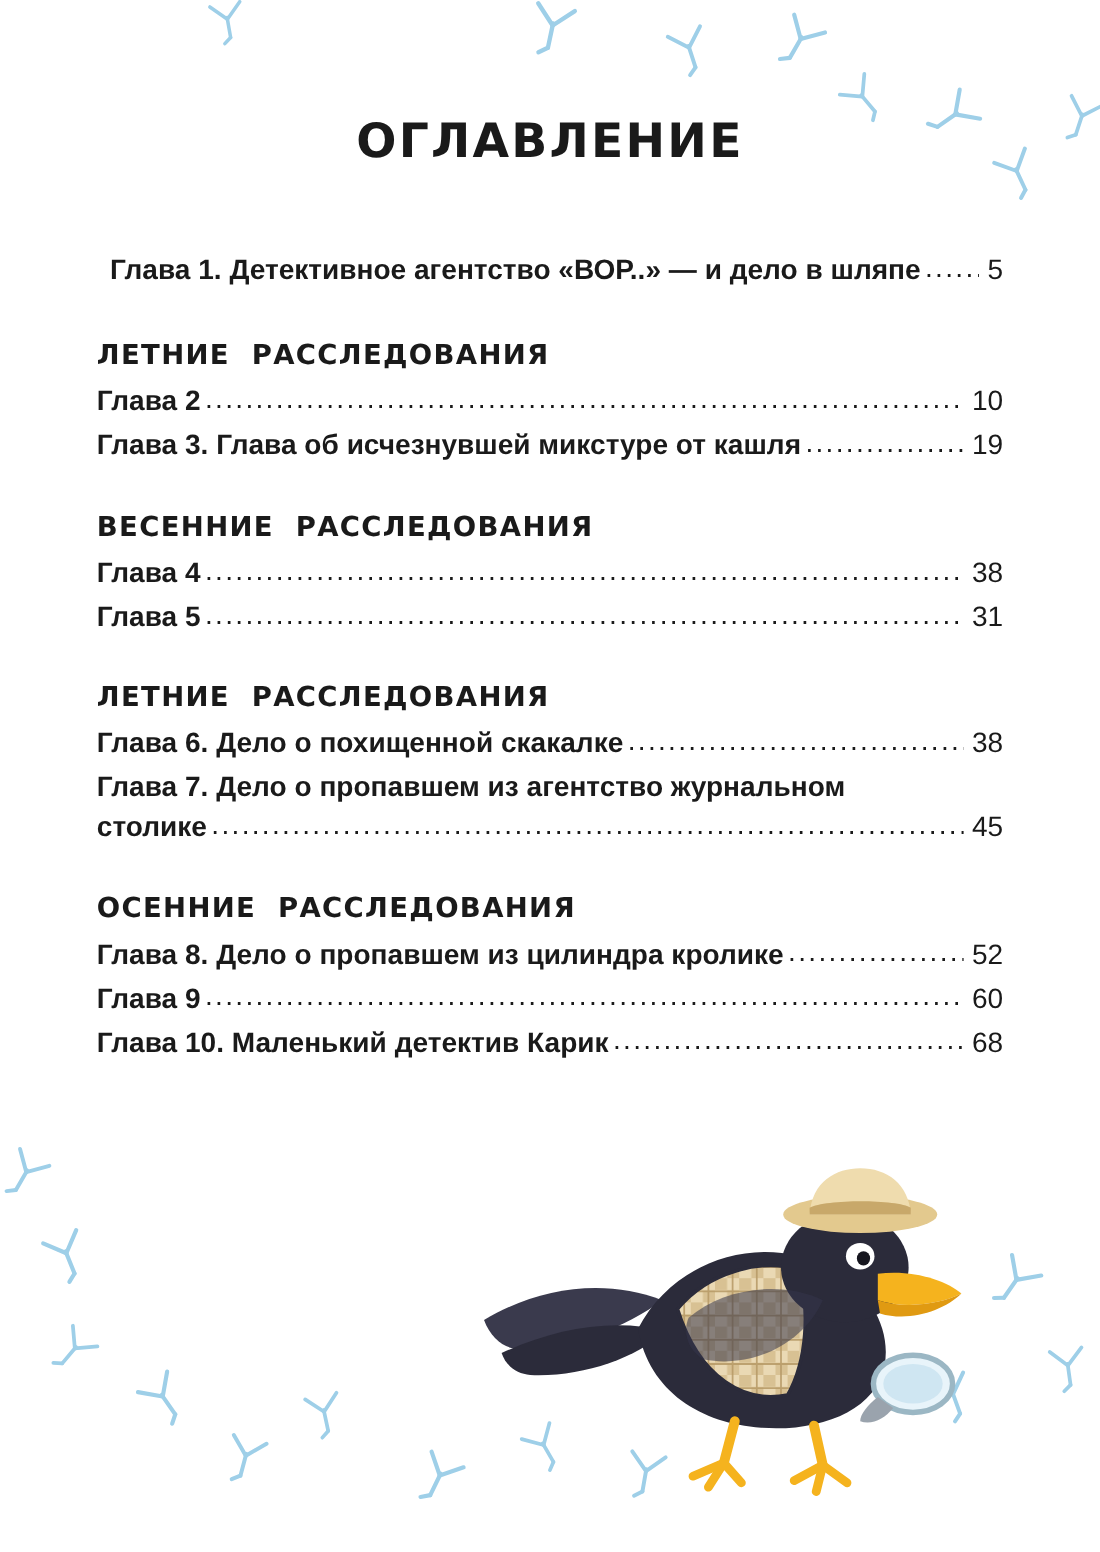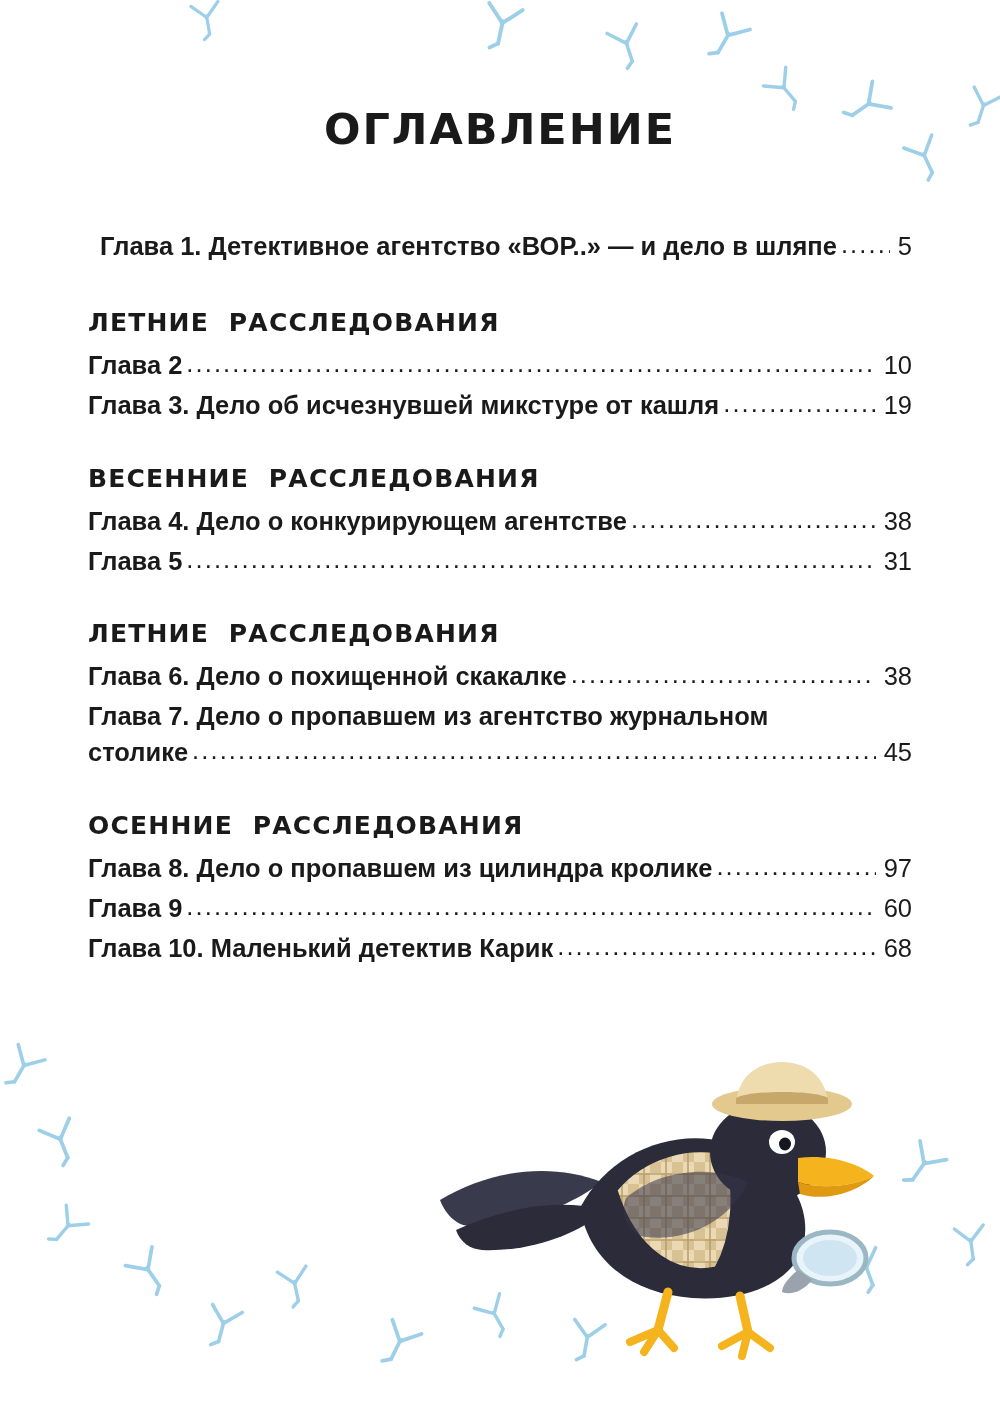--- a/index.html
+++ b/index.html
@@ -345,29 +345,28 @@
     </div>
 
     <div class="section-head group-first">ЛЕТНИЕ  РАССЛЕДОВАНИЯ</div>
     <div class="entry">
       <span class="chap">Глава 2</span>
       <span class="leader">...........................................................................................................</span>
       <span class="pg">10</span>
     </div>
     <div class="entry">
       <span class="chap">Глава 3</span>
-      <span class="ttl">. Дело об исчезнувшей микстуре от кашля</span>
+      <span class="ttl">. Глава об исчезнувшей микстуре от кашля</span>
       <span class="leader">...........................................................................................................</span>
       <span class="pg">19</span>
     </div>
 
     <div class="section-head">ВЕСЕННИЕ  РАССЛЕДОВАНИЯ</div>
     <div class="entry">
       <span class="chap">Глава 4</span>
-      <span class="ttl">. Дело о конкурирующем агентстве</span>
       <span class="leader">...........................................................................................................</span>
       <span class="pg">38</span>
     </div>
     <div class="entry">
       <span class="chap">Глава 5</span>
       <span class="leader">...........................................................................................................</span>
       <span class="pg">31</span>
     </div>
 
     <div class="section-head">ЛЕТНИЕ  РАССЛЕДОВАНИЯ</div>
@@ -386,21 +385,21 @@
         <span class="leader">...........................................................................................................</span>
         <span class="pg">45</span>
       </div>
     </div>
 
     <div class="section-head">ОСЕННИЕ  РАССЛЕДОВАНИЯ</div>
     <div class="entry">
       <span class="chap">Глава 8</span>
       <span class="ttl">. Дело о пропавшем из цилиндра кролике</span>
       <span class="leader">...........................................................................................................</span>
-      <span class="pg">97</span>
+      <span class="pg">52</span>
     </div>
     <div class="entry">
       <span class="chap">Глава 9</span>
       <span class="leader">...........................................................................................................</span>
       <span class="pg">60</span>
     </div>
     <div class="entry">
       <span class="chap">Глава 10</span>
       <span class="ttl">. Маленький детектив Карик</span>
       <span class="leader">...........................................................................................................</span>

